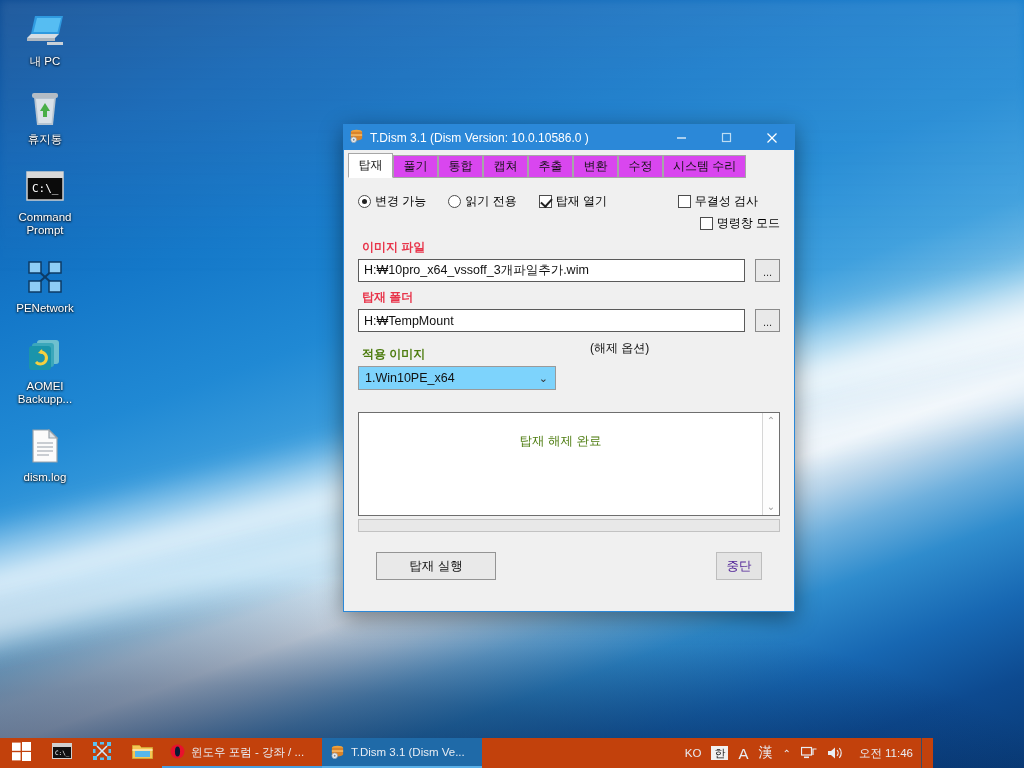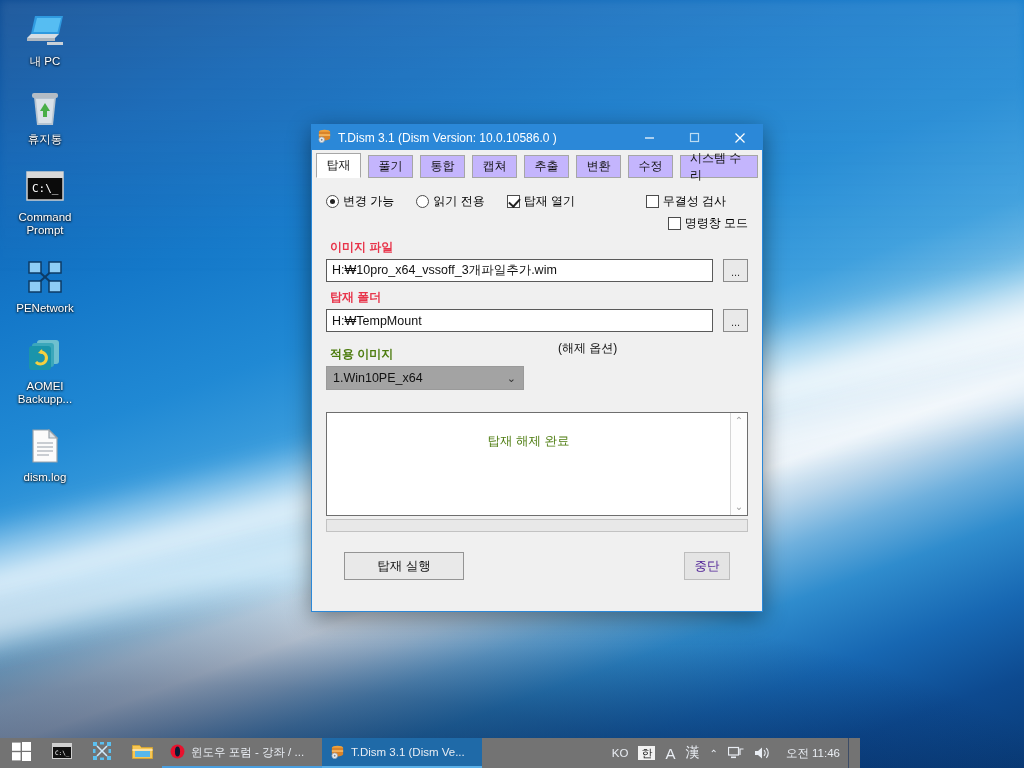--- a/index.html
+++ b/index.html
@@ -59,44 +59,44 @@
   }
   .desk-icon .glyph { height: 44px; display: flex; align-items: center; justify-content: center; }
   .desk-icon .lbl {
     margin-top: 3px; font-size: 11.5px; line-height: 13px; color: #ffffff;
     text-shadow: 0 1px 2px rgba(0,0,0,.85), 0 0 3px rgba(0,0,0,.7);
     word-break: keep-all;
   }
 
   
   #app-window {
-    position: absolute; left: 311px; top: 124px; width: 452px; height: 488px;
+    position: absolute; left: 343px; top: 124px; width: 452px; height: 488px;
     background: #f0f0f0;
     border: 1px solid #2b88d8;
     box-shadow: 0 6px 22px rgba(0,0,0,.45);
   }
   #titlebar {
     height: 25px; background: #2b88d8; display: flex; align-items: center;
     padding-left: 5px; color: #ffffff;
   }
   #titlebar .title-txt { font-size: 12px; margin-left: 6px; white-space: nowrap; }
   .win-btns { margin-left: auto; display: flex; height: 25px; }
   .win-btn {
     width: 45px; height: 25px; display: flex; align-items: center; justify-content: center;
     color: #fff; font-size: 12px; cursor: default;
   }
 
   
   #tabstrip {
-    display: flex; gap: 7px; padding: 4px 4px 0 4px; height: 28px; align-items: flex-end;
+    display: flex; gap: 0; padding: 4px 4px 0 4px; height: 28px; align-items: flex-end;
   }
   .tab {
     min-width: 45px; height: 23px; padding: 0 9px;
     display: flex; align-items: center; justify-content: center;
-    font-size: 12px; color: #111; background: #c4b5fd;
+    font-size: 12px; color: #111; background: #d946ef;
     border: 1px solid #a6a6a6; cursor: default;
   }
   .tab.active { background: #ffffff; height: 25px; border-bottom-color: #ffffff; font-weight: normal; }
 
   #client { padding: 8px 14px 0 14px; position: relative; }
 
   
   #optrow { display: flex; align-items: flex-start; margin: 7px 0 4px 0; font-size: 12px; }
   .ctl { display: flex; align-items: center; cursor: default; white-space: nowrap; }
   .ctl + .ctl { margin-left: 22px; }
@@ -131,21 +131,21 @@
   .dots-btn {
     width: 25px; height: 23px; background: #e9e9e9; border: 1px solid #8a8a8a;
     font-size: 11px; color: #333; display: flex; align-items: flex-end;
     justify-content: center; padding-bottom: 3px; cursor: default;
   }
 
   
   #midrow { display: flex; margin-top: 7px; }
   #midleft { width: 198px; }
   .combo {
-    height: 24px; background: #a3a3a3; border: 1px solid #9a9a9a;
+    height: 24px; background: #7dd3fc; border: 1px solid #9a9a9a;
     display: flex; align-items: center; padding: 0 4px 0 6px;
     font-size: 12.5px; color: #111; cursor: default;
   }
   .combo .cv { flex: 1; white-space: nowrap; overflow: hidden; }
   .combo .chev { font-size: 11px; color: #333; padding: 0 3px; }
   #midright { margin-left: 32px; padding-top: 1px; }
   .grp-cap { font-size: 12px; color: #111; margin-bottom: 6px; margin-left: 2px; }
   .radio-grid { display: grid; grid-template-columns: 90px 90px; row-gap: 5px; font-size: 12px; }
 
   
@@ -175,22 +175,22 @@
     font-size: 12.5px; color: #111; display: flex; align-items: center;
     justify-content: center; cursor: default;
   }
   .act-btn.small { width: 46px; }
   .act-btn.disabled { color: #4c1d95; background: #e4e4e4; border-color: #bdbdbd; }
   #btn-gap1 { width: 40px; }
   #btn-spacer { flex: 1; }
 
   
   #taskbar {
-    position: absolute; left: 0; bottom: 0; width: 860px; height: 30px;
-    background: #737373; display: flex; align-items: stretch;
+    position: absolute; left: 0; bottom: 0; width: 933px; height: 30px;
+    background: #c2410c; display: flex; align-items: stretch;
   }
   #start-btn {
     width: 42px; display: flex; align-items: center; justify-content: center; cursor: default;
   }
   .tb-quick {
     width: 40px; display: flex; align-items: center; justify-content: center; cursor: default;
   }
   .tb-task {
     width: 160px; display: flex; align-items: center; gap: 6px; padding: 0 8px;
     font-size: 11.5px; color: #e9edf3; cursor: default; position: relative;

